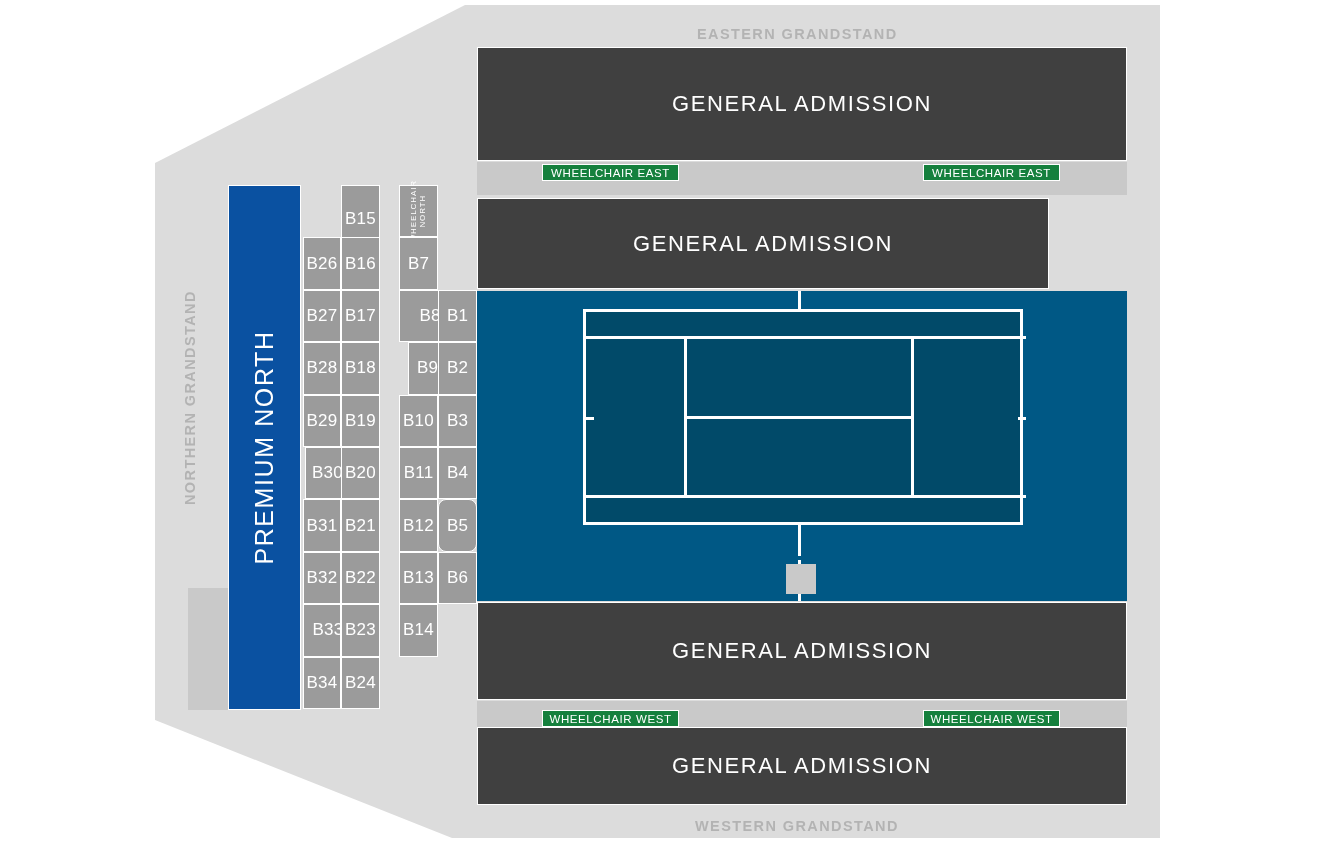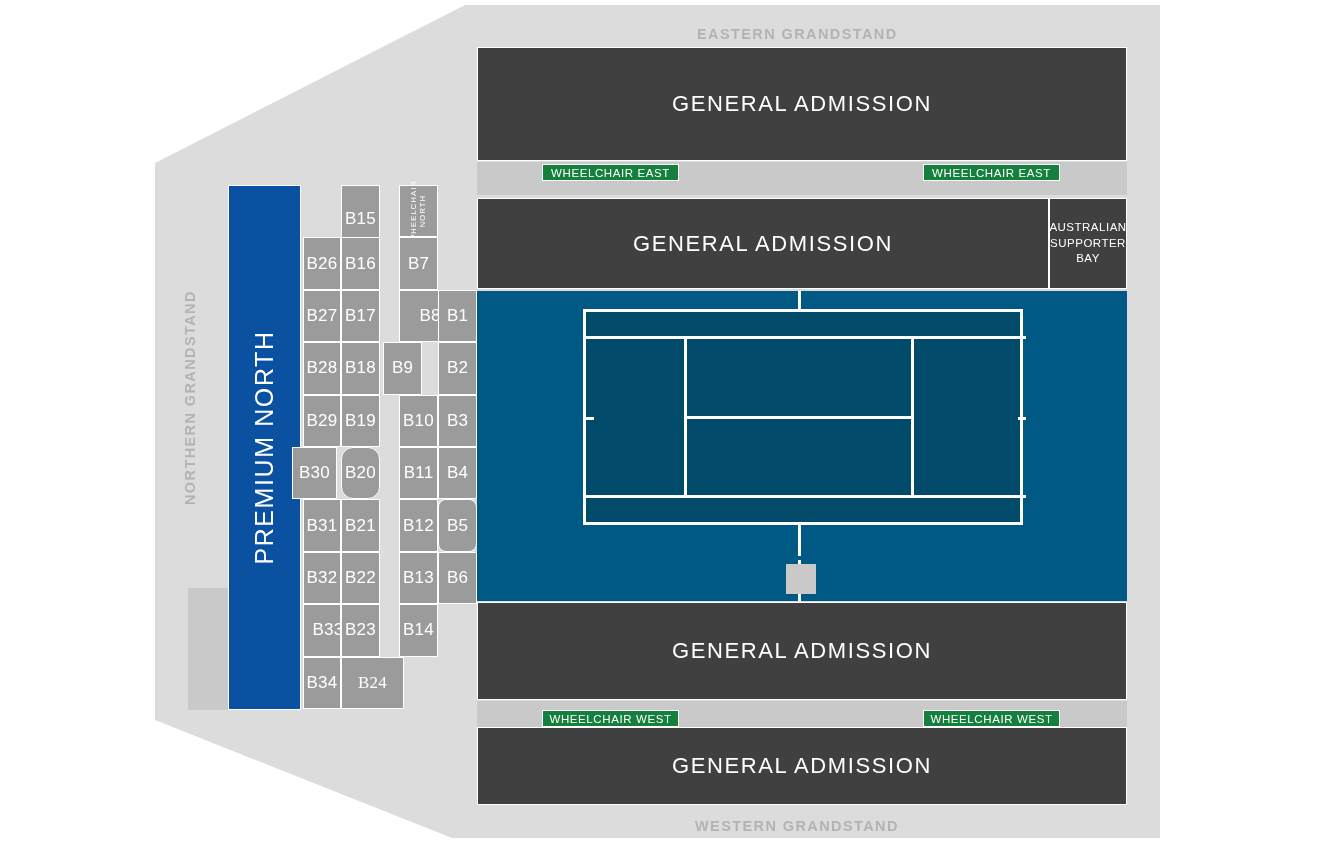--- a/index.html
+++ b/index.html
@@ -79,25 +79,20 @@
   </div>
 
   <div class="wcbadge" style="left:923px;top:164px;width:137px;height:17px;">
     <span>WHEELCHAIR EAST</span>
   </div>
 
   <div class="blk blue" style="left:477px;top:198px;width:572px;height:91px;">
     <span class="ga">GENERAL ADMISSION</span>
   </div>
 
-  <div class="blk blue" style="left:1049px;top:198px;width:78px;height:91px;flex-direction:column;">
-    <span class="asb">AUSTRALIAN</span>
-    <span class="asb">SUPPORTER</span>
-    <span class="asb">BAY</span>
-  </div>
 
   <div class="courtsurround" style="left:477px;top:291px;width:650px;height:310px;">
 
     <div class="cline" style="left:321px;top:0px;width:3px;height:310px;"></div>
     <div style="position:absolute;left:318px;top:40px;width:9px;height:4px;background:#005885;"></div>
     <div style="position:absolute;left:318px;top:265px;width:9px;height:4px;background:#005885;"></div>
 
     <div class="courtinner" style="left:106px;top:18px;width:440px;height:216px;">
 
       <div class="cline" style="left:0px;top:24px;width:440px;height:3px;"></div>
@@ -146,21 +141,21 @@
       </div>
       <div class="blk gray" style="left: 303px; top: 289.8px; width: 38px; height: 52.4px;">
         <span class="bnum">B27</span>
       </div>
       <div class="blk gray" style="left: 303px; top: 342.2px; width: 38px; height: 52.4px;">
         <span class="bnum">B28</span>
       </div>
       <div class="blk gray" style="left: 303px; top: 394.6px; width: 38px; height: 52.4px;">
         <span class="bnum">B29</span>
       </div>
-      <div class="blk gray" style="left: 292px; top: 447px; width: 45px; height: 52.4px;">
+      <div class="blk gray" style="left: 305px; top: 447px; width: 45px; height: 52.4px;">
         <span class="bnum">B30</span>
       </div>
       <div class="blk gray" style="left: 303px; top: 499.4px; width: 38px; height: 52.4px;">
         <span class="bnum">B31</span>
       </div>
       <div class="blk gray" style="left: 303px; top: 551.8px; width: 38px; height: 52.4px;">
         <span class="bnum">B32</span>
       </div>
       <div class="blk gray" style="left: 303px; top: 604.2px; width: 38px; height: 52.4px; padding-left: 12px;">
         <span class="bnum">B33</span>
@@ -178,52 +173,52 @@
       </div>
       <div class="blk gray" style="left: 341px; top: 289.8px; width: 39px; height: 52.4px;">
         <span class="bnum">B17</span>
       </div>
       <div class="blk gray" style="left: 341px; top: 342.2px; width: 39px; height: 52.4px;">
         <span class="bnum">B18</span>
       </div>
       <div class="blk gray" style="left: 341px; top: 394.6px; width: 39px; height: 52.4px;">
         <span class="bnum">B19</span>
       </div>
-      <div class="blk gray" style="left: 341px; top: 447px; width: 39px; height: 52.4px; border-radius: 12px;">
+      <div class="blk gray" style="left: 341px; top: 447px; width: 39px; height: 52.4px;">
         <span class="bnum">B20</span>
       </div>
       <div class="blk gray" style="left: 341px; top: 499.4px; width: 39px; height: 52.4px;">
         <span class="bnum">B21</span>
       </div>
       <div class="blk gray" style="left: 341px; top: 551.8px; width: 39px; height: 52.4px;">
         <span class="bnum">B22</span>
       </div>
       <div class="blk gray" style="left: 341px; top: 604.2px; width: 39px; height: 52.4px;">
         <span class="bnum">B23</span>
       </div>
-      <div class="blk gray" style="left: 341px; top: 656.6px; width: 63px; height: 52.4px; font-family: Liberation Serif, serif;">
+      <div class="blk gray" style="left: 341px; top: 656.6px; width: 39px; height: 52.4px;">
         <span class="bnum">B24</span>
       </div>
     </div>
 
   <div class="blk gray" style="left:399px;top:185px;width:39px;height:52px;">
     <span class="wcn">
       <span>WHEELCHAIR</span><br>
       <span>NORTH</span>
     </span>
   </div>
 
   <div id="col-outer-right">
       <div class="blk gray" style="left: 399px; top: 237.4px; width: 39px; height: 52.4px;">
         <span class="bnum">B7</span>
       </div>
       <div class="blk gray" style="left: 399px; top: 289.8px; width: 62px; height: 52.4px;">
         <span class="bnum">B8</span>
       </div>
-      <div class="blk gray" style="left: 383px; top: 342.2px; width: 39px; height: 52.4px; justify-content: center;">
+      <div class="blk gray" style="left: 408px; top: 342.2px; width: 39px; height: 52.4px; justify-content: center;">
         <span class="bnum">B9</span>
       </div>
       <div class="blk gray" style="left: 399px; top: 394.6px; width: 39px; height: 52.4px;">
         <span class="bnum">B10</span>
       </div>
       <div class="blk gray" style="left: 399px; top: 447px; width: 39px; height: 52.4px;">
         <span class="bnum">B11</span>
       </div>
       <div class="blk gray" style="left: 399px; top: 499.4px; width: 39px; height: 52.4px;">
         <span class="bnum">B12</span>

